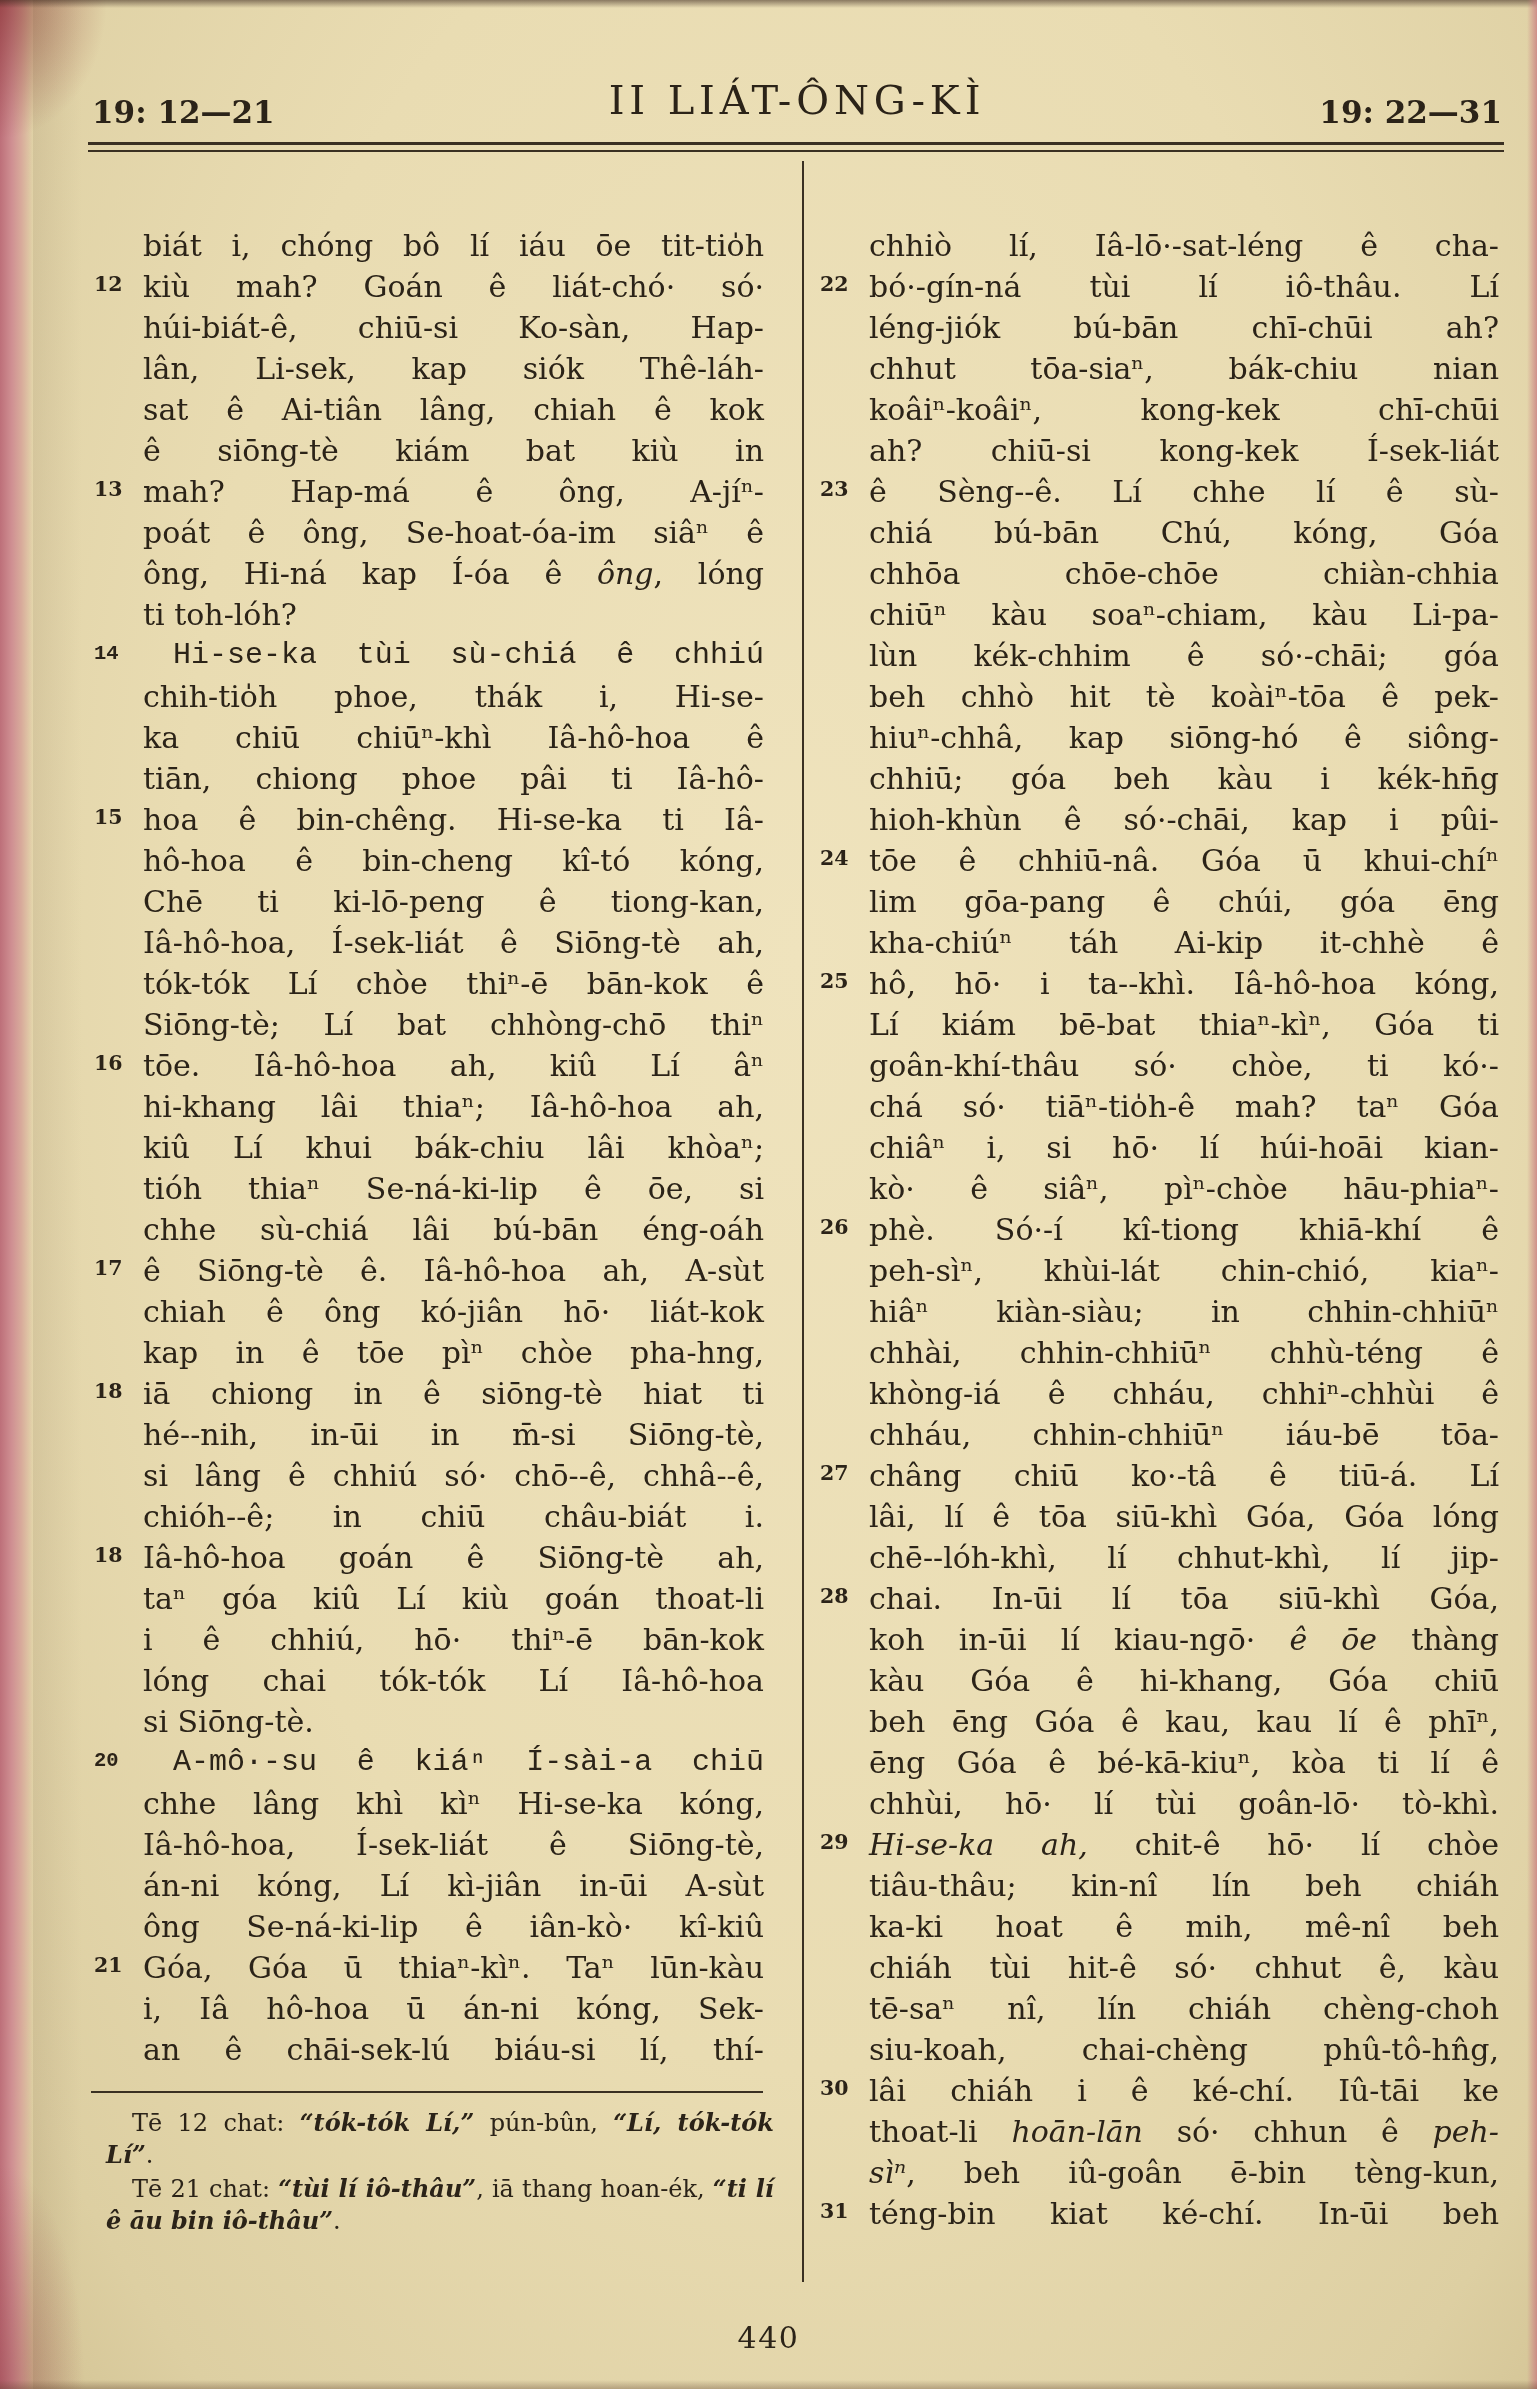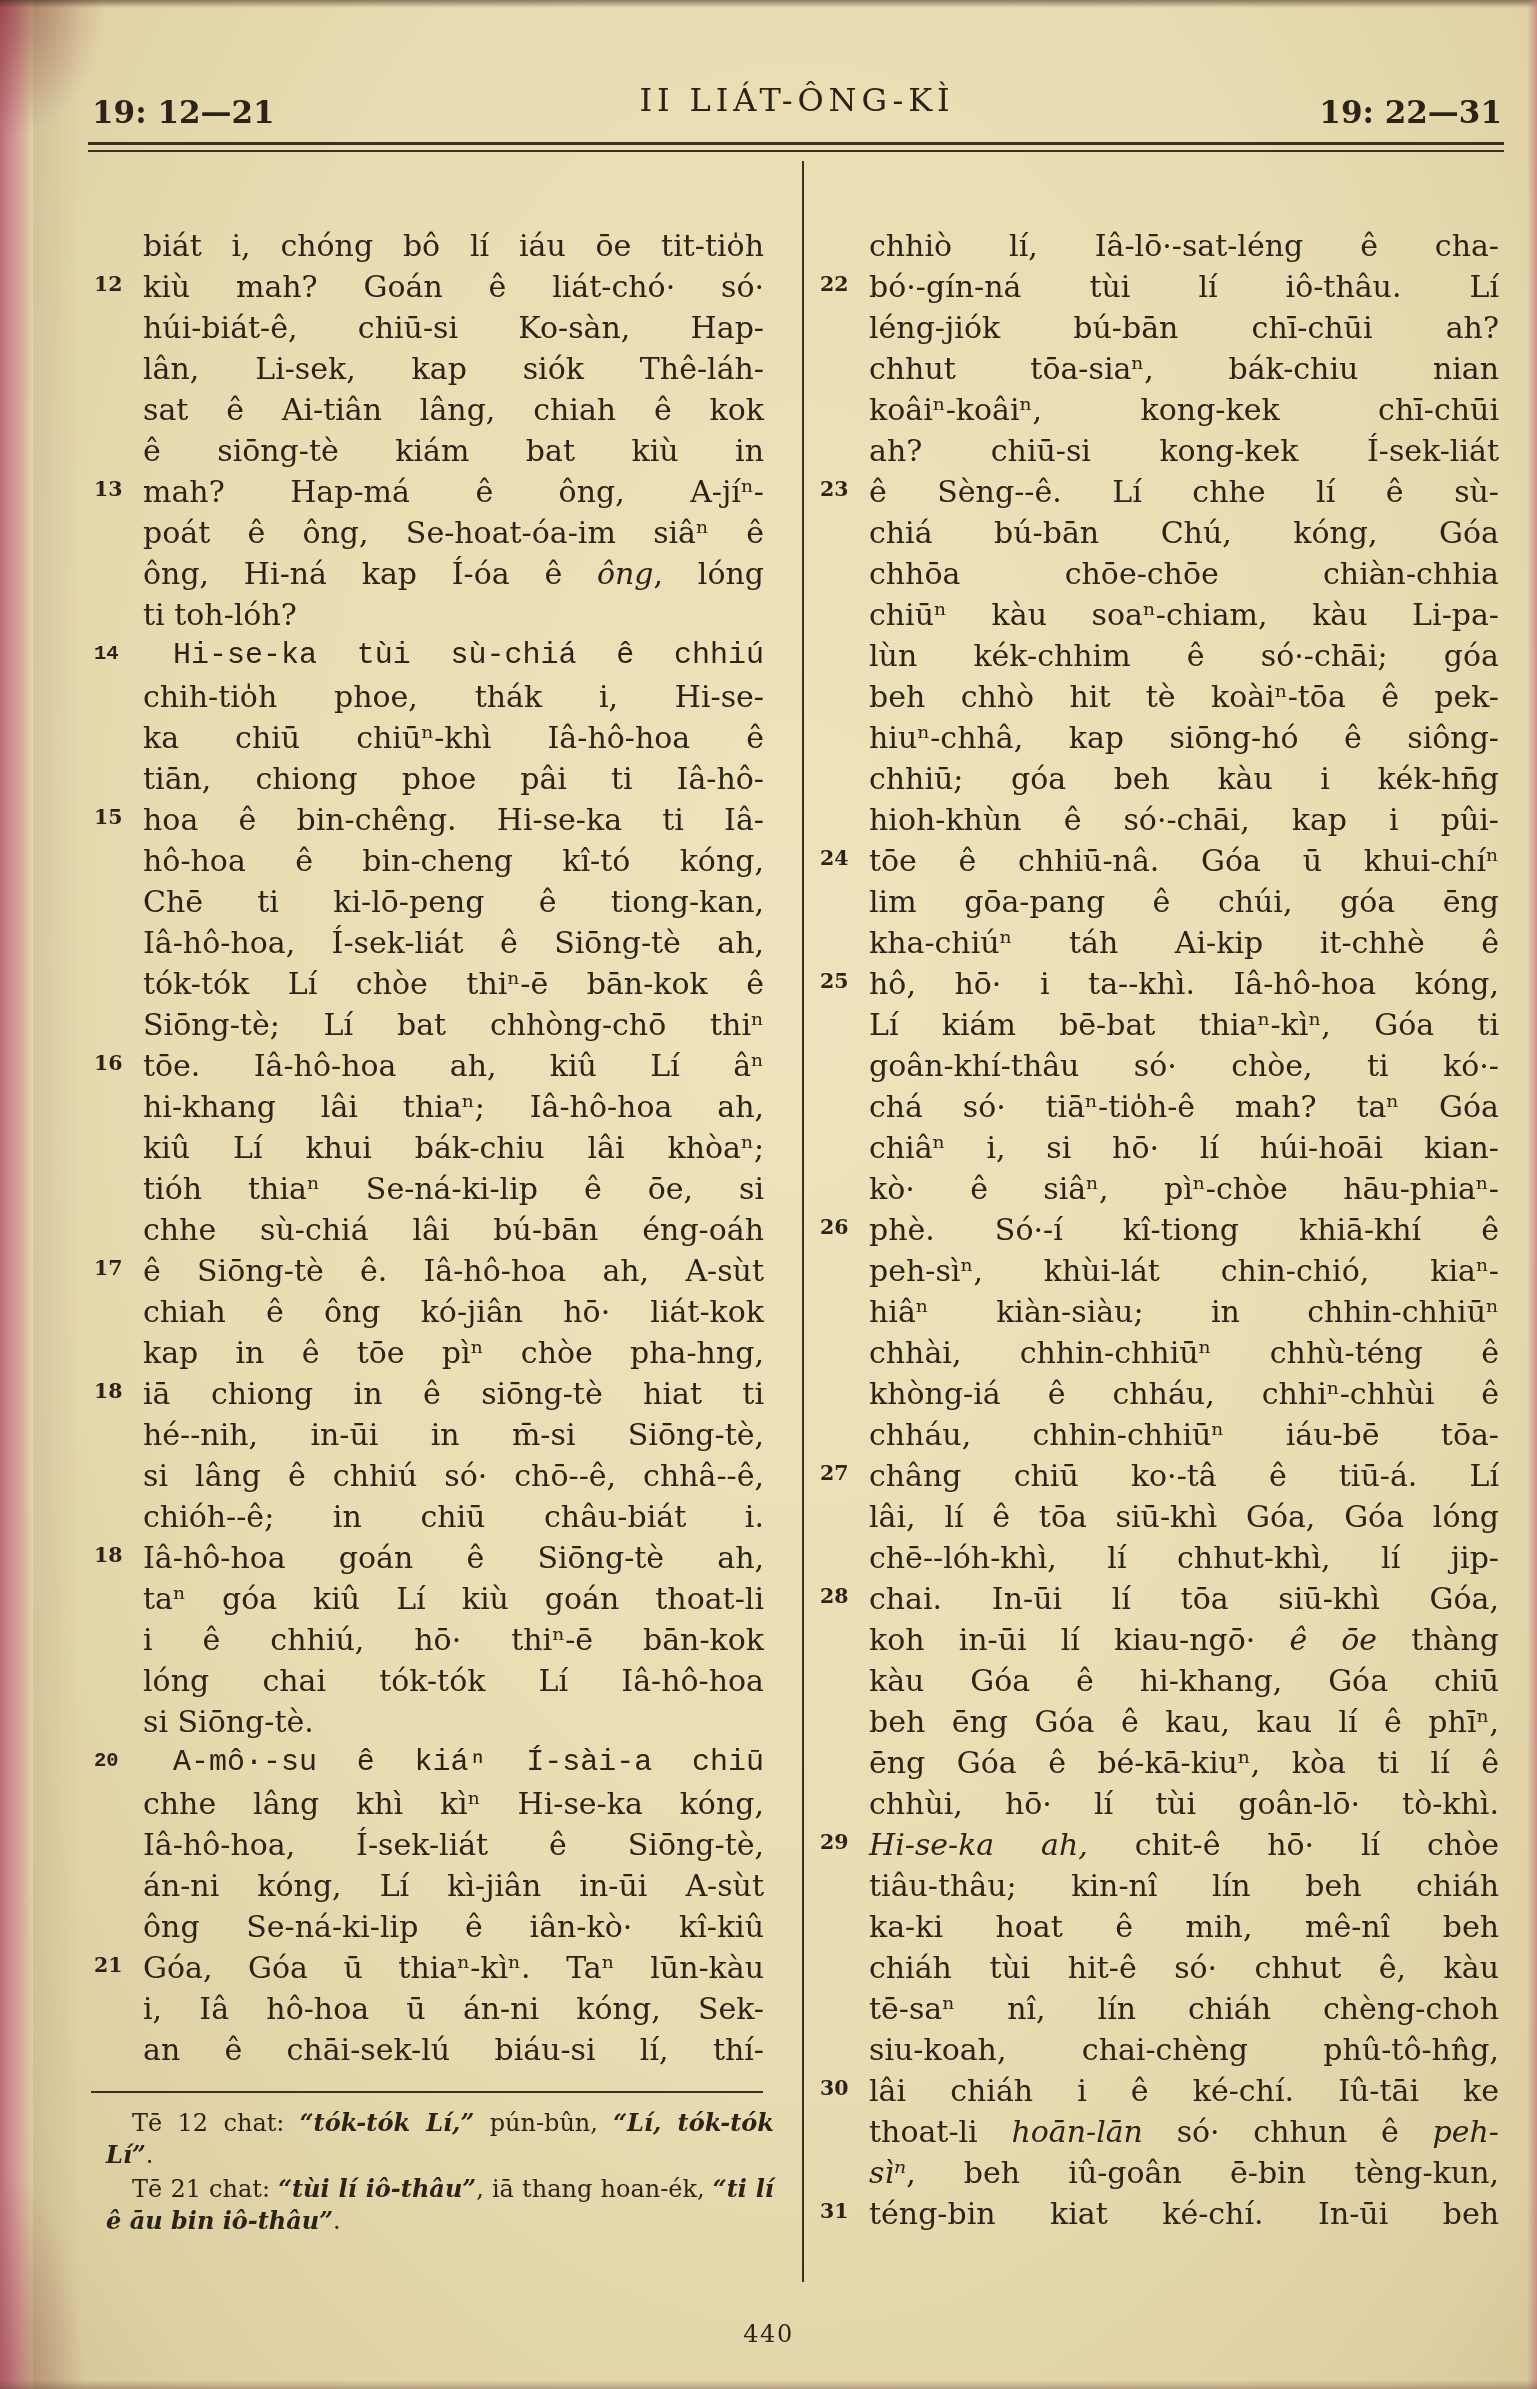--- a/index.html
+++ b/index.html
@@ -41,21 +41,21 @@
     position:absolute; left:33px; top:0; width:49px; height:100%;
     background: linear-gradient(90deg, rgba(90,60,40,0.10), rgba(90,60,40,0));
   }
 
   .header-row { position:absolute; top:79px; left:92px; right:35px; height:42px; }
   .range { position:absolute; top:0; font-weight:bold; font-size:31px; line-height:42px;margin-top:12px; }
   .range-left  { left:0; }
   .range-right { right:0; }
   .title {
     position:absolute; left:0; right:0; top:0; text-align:center;
-    font-size:32px; line-height:42px; letter-spacing:4.9px;
+    font-size:40px; line-height:42px; letter-spacing:4.9px;
   }
 
   .double-rule {
     position:absolute; top:142px; left:88px; width:1416px; height:5.4px;
     border-top:3.2px solid var(--rule, #3a3022);
     border-bottom:2.2px solid var(--rule, #3a3022);
   }
 
   .divider {
     position:absolute; left:802px; top:161px; width:1.6px; height:2121px;
@@ -84,21 +84,21 @@
   }
   .footnotes {
     position:absolute; left:106px; top:2107px; width:668px;
     font-size:24px; line-height:31px;
   }
   .footnote { text-align:justify; text-indent:26px; margin:0 0 2.2px 0; }
   .footnote i { font-weight:bold; }
 
   .page-number {
     position:absolute; top:2320px; left:0; width:1537px; text-align:center;
-    font-size:24px; letter-spacing:1.6px;
+    font-size:30px; letter-spacing:1.6px;
   }
 </style>
 </head>
 <body style="--paper: #e9ddb2; --ink: #2b2318; --rule: #3a3022;">
 
 <div class="paper"></div>
 <div class="edge-left"></div>
 <div class="edge-left-corner"></div>
 <div class="edge-left-bottom"></div>
 <div class="gutter-shade"></div>

